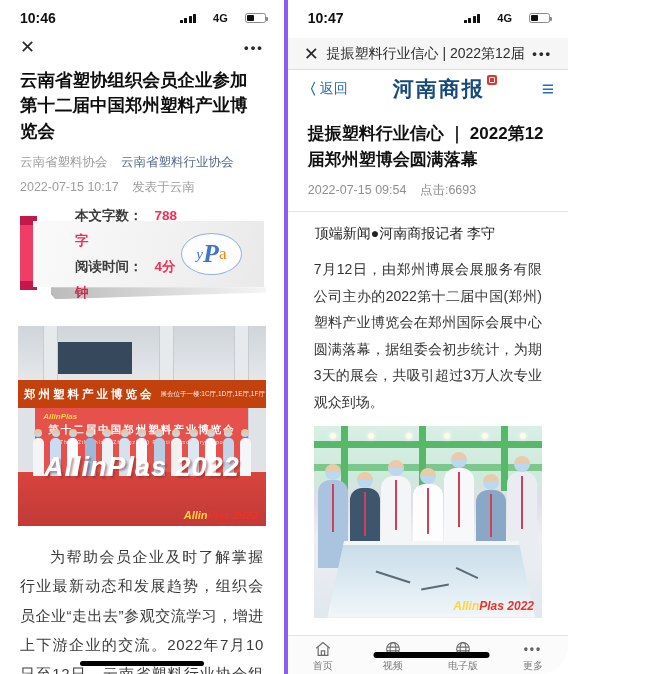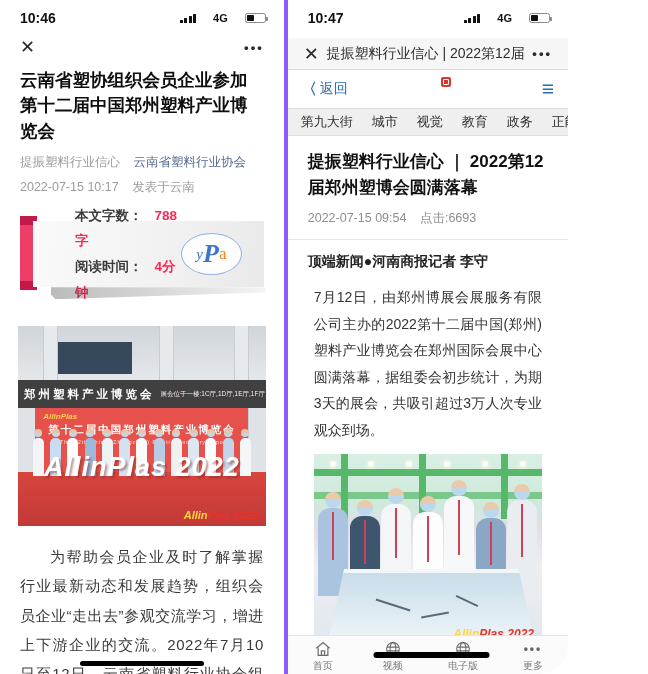--- a/index.html
+++ b/index.html
@@ -47,21 +47,21 @@
     display:flex; align-items:center; justify-content:center; background:#fdfdfd;
     font-family:"Liberation Serif", serif; }
   .ypa .l1 { color:#3f74c9; font-style:italic; font-size:15px; }
   .ypa .l2 { color:#3f74c9; font-style:italic; font-weight:700; font-size:26px; line-height:1; }
   .ypa .l3 { color:#ef8418; font-size:17px; }
 
   .photo-l { position:relative; margin:24px 18px 0; height:200px; overflow:hidden; background:#dfe3e7; }
   .pl-ceiling { position:absolute; inset:0 0 auto 0; height:36%; background:linear-gradient(#cfd5da,#eceef0); }
   .pl-pillar { position:absolute; top:0; bottom:0; width:15px; background:#e7eaec; border-left:1px solid #c6ccd1; border-right:1px solid #c6ccd1; }
   .pl-screen { position:absolute; left:16%; top:8%; width:30%; height:16%; background:#36485c; }
-  .pl-banner { position:absolute; left:-4px; right:-4px; top:27%; height:14%; background:#404040;
+  .pl-banner { position:absolute; left:-4px; right:-4px; top:27%; height:14%; background:#c2410c;
     display:flex; align-items:center; padding:0 10px; gap:6px; }
   .pl-banner-main { color:#fff; font-weight:700; font-size:11.5px; letter-spacing:3px; white-space:nowrap; }
   .pl-banner-sub { color:#ffe9e9; font-size:6.5px; white-space:nowrap; }
   .pl-backdrop { position:absolute; left:7%; right:7%; top:41%; height:33%; background:#e6524b; padding:4px 8px; }
   .pl-brand { color:#ffd24a; font-style:italic; font-weight:700; font-size:8px; }
   .pl-bd-title { color:#fff; font-weight:700; font-size:10.5px; letter-spacing:2px; text-align:center; margin-top:2px; white-space:nowrap; }
   .pl-bd-sub { color:rgba(255,255,255,0.85); font-size:5px; text-align:center; letter-spacing:1px; margin-top:2px; white-space:nowrap; }
   .pl-floor { position:absolute; left:0; right:0; bottom:0; height:27%; background:linear-gradient(#d8443e,#c23a37); }
   .pl-people { position:absolute; left:6%; right:6%; top:56%; height:19%; display:flex; justify-content:space-between; align-items:flex-end; }
   .prs { width:11px; height:100%; border-radius:5px 5px 0 0; position:relative; }
@@ -88,21 +88,21 @@
   .paper-logo { font-family:"Liberation Serif", serif; font-weight:700; font-size:21px; color:#17497e; letter-spacing:2px; position:relative; }
   .logo-badge { display:inline-block; width:10px; height:10px; background:#d5392f; border-radius:2px; vertical-align:top; margin-left:2px; position:relative; }
   .logo-badge::before { content:""; position:absolute; inset:2px; border:1px solid #fff; border-radius:1px; }
   .hamburger { color:#2a6db5; font-size:21px; font-weight:700; }
   .channel-nav { display:flex; align-items:center; gap:19px; height:28px; padding:0 13px; background:#efefef;
     border-top:1px solid #e0e0e0; border-bottom:1px solid #e0e0e0; font-size:13px; color:#2e2e2e; white-space:nowrap; overflow:hidden; }
   .news-title { margin:13px 20px 0; font-size:17px; font-weight:700; color:#111; line-height:1.5; }
   .news-meta { margin:10px 20px 0; font-size:12.5px; color:#8f8f8f; }
   .news-meta span + span { margin-left:10px; }
   .divider { border-top:1px solid #e5e5e5; margin-top:12px; }
-  .author { margin:13px 20px 0; font-size:14px; font-weight:700; color:#222; }
+  .author { margin:13px 27px 0; font-size:14px; font-weight:400; color:#222; }
   .news-body { margin:13px 26px 0; font-size:14px; color:#333; line-height:1.9; text-align:justify; }
 
   .photo-r { position:relative; margin:10px 26px 0; height:192px; overflow:hidden;
     background:linear-gradient(#d9efe4 0%,#cdeadb 26%,#e3dcea 40%,#efeef1 58%,#dfe8ee 100%); }
   .pr-truss-h { position:absolute; left:0; right:0; height:7px; background:#58b86a; }
   .pr-truss-v { position:absolute; top:0; width:7px; height:34%; background:#58b86a; }
   .pr-lights { position:absolute; top:4%; left:0; right:0; display:flex; justify-content:space-around; }
   .pr-lights i { width:6px; height:6px; border-radius:50%; background:#fffbe8; box-shadow:0 0 4px #fff; }
   .pr-crowd { position:absolute; left:2%; right:2%; top:22%; height:52%; display:flex; justify-content:space-between; align-items:flex-end; }
   .bp { position:relative; width:30px; border-radius:12px 12px 0 0; }
@@ -143,21 +143,21 @@
     </div>
 
     <div class="wx-toolbar">
       <span class="close-x">✕</span>
       <span class="more-dots">•••</span>
     </div>
 
     <div class="wx-title">云南省塑协组织会员企业参加第十二届中国郑州塑料产业博览会</div>
 
     <div class="wx-meta1">
-      <span>提振塑料行业信心</span>
+      <span>云南省塑料协会</span>
       <span class="wx-link">云南省塑料行业协会</span>
     </div>
     <div class="wx-meta2">
       <span>2022-07-15 10:17</span>
       <span>发表于云南</span>
     </div>
 
     <div class="stats-wrap">
       <div class="bracket"></div>
       <div class="stats-card">
@@ -238,33 +238,24 @@
       <span class="close-x">✕</span>
       <span class="tb-title">提振塑料行业信心 | 2022第12届</span>
       <span class="more-dots">•••</span>
     </div>
 
     <div class="site-header">
       <span class="back-btn">
         <span class="back-chev">〈</span>
         <span>返回</span>
       </span>
-      <span class="paper-logo"><span class="logo-badge"></span></span>
+      <span class="paper-logo"><span>河南商报</span><span class="logo-badge"></span></span>
       <span class="hamburger">≡</span>
     </div>
 
-    <div class="channel-nav">
-      <span>第九大街</span>
-      <span>城市</span>
-      <span>视觉</span>
-      <span>教育</span>
-      <span>政务</span>
-      <span>正能量</span>
-      <span>美食圈</span>
-    </div>
 
     <div class="news-title">提振塑料行业信心 ｜ 2022第12届郑州塑博会圆满落幕</div>
     <div class="news-meta">
       <span>2022-07-15 09:54</span>
       <span>点击:6693</span>
     </div>
     <div class="divider"></div>
     <div class="author">顶端新闻●河南商报记者 李守</div>
 
     <div class="news-body">7月12日，由郑州博展会展服务有限公司主办的2022第十二届中国(郑州)塑料产业博览会在郑州国际会展中心圆满落幕，据组委会初步统计，为期3天的展会，共吸引超过3万人次专业观众到场。</div>

